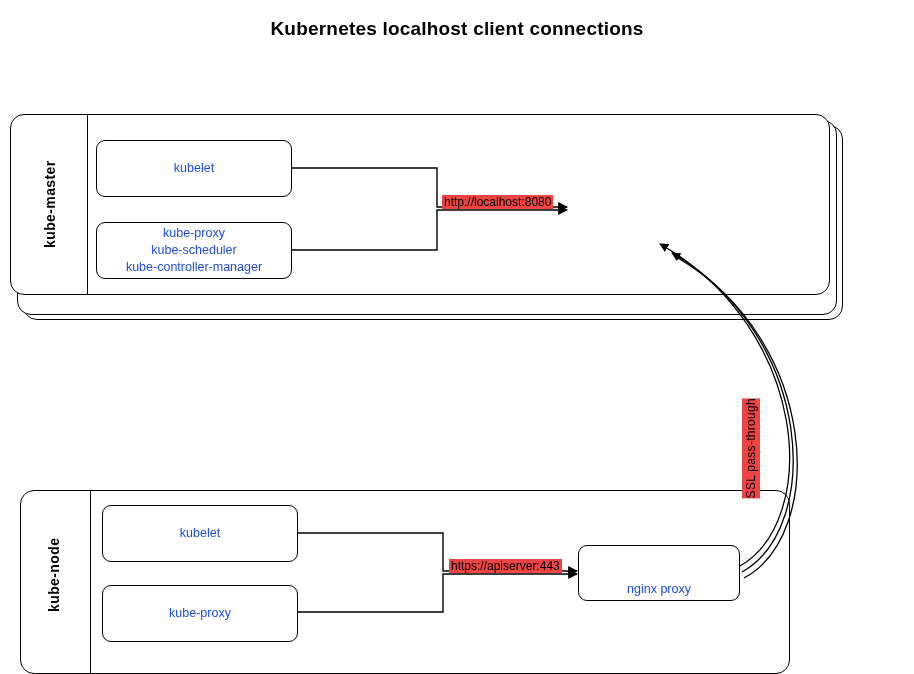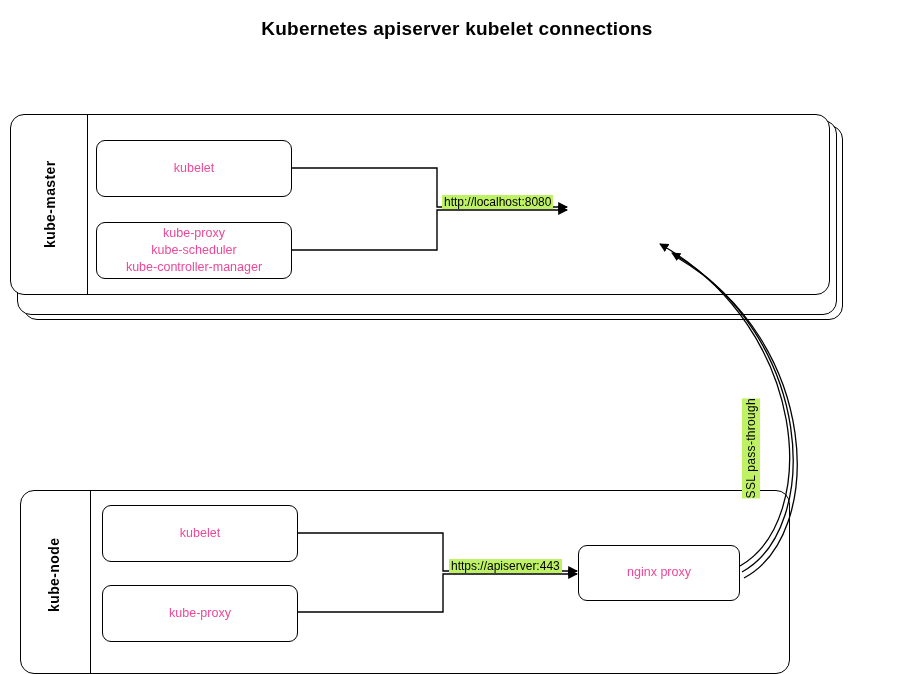--- a/index.html
+++ b/index.html
@@ -59,32 +59,32 @@
     position: absolute;
     border: 1.5px solid #000000;
     border-radius: 9px;
     background: #ffffff;
     box-sizing: border-box;
     display: flex;
     align-items: center;
     justify-content: center;
     text-align: center;
     font-size: 12.5px;
-    color: #ec4899;
+    color: #1d4ed8;
     line-height: 1.38;
     padding: 2px 14px;
   }
   .box .multi {
     white-space: pre-line;
   }
   .edge-label {
     position: absolute;
     font-size: 12px;
     color: #000000;
-    background: #bef264;
+    background: #ef4444;
     padding: 0 2px;
     white-space: nowrap;
   }
   .edge-label.vertical {
     writing-mode: vertical-rl;
     transform: rotate(180deg);
     letter-spacing: 0.3px;
   }
   svg.wires {
     position: absolute;
@@ -93,21 +93,21 @@
     width: 914px;
     height: 674px;
     overflow: visible;
   }
 </style>
 </head>
 <body>
 
 <div id="canvas">
 
-  <div id="title">Kubernetes apiserver kubelet connections</div>
+  <div id="title">Kubernetes localhost client connections</div>
 
   <div class="group-shadow" style="left:23px; top:125px; width:820px; height:195px;"></div>
   <div class="group-shadow" style="left:17px; top:120px; width:820px; height:195px;"></div>
   <div class="group" style="left:10px; top:114px; width:820px; height:181px;"></div>
   <div class="group-divider" style="left:87px; top:114px; height:181px;"></div>
   <div class="group-label" style="left:40px; top:114px; width:20px; height:181px; display:flex; align-items:center; justify-content:center;">kube-master</div>
 
   <div class="group" style="left:20px; top:490px; width:770px; height:184px;"></div>
   <div class="group-divider" style="left:90px; top:490px; height:184px;"></div>
   <div class="group-label" style="left:44px; top:490px; width:20px; height:170px; display:flex; align-items:center; justify-content:center;">kube-node</div>
@@ -142,21 +142,21 @@
   </div>
 
   <div class="edge-label" style="left:442px; top:195px;">http://localhost:8080</div>
 
   <div class="box" style="left:102px; top:505px; width:196px; height:57px;">
     <span class="multi">kubelet</span>
   </div>
   <div class="box" style="left:102px; top:585px; width:196px; height:57px;">
     <span class="multi">kube-proxy</span>
   </div>
-  <div class="box" style="left:578px; top:545px; width:162px; height:56px;">
+  <div class="box" style="left:578px; top:545px; width:162px; height:56px;align-items:flex-end;">
     <span class="multi">nginx proxy</span>
   </div>
 
   <div class="edge-label" style="left:449px; top:559px;">https://apiserver:443</div>
 
   <div class="edge-label vertical" style="left:742px; top:398px;">SSL pass-through</div>
 
 </div>
 
 </body></html>

